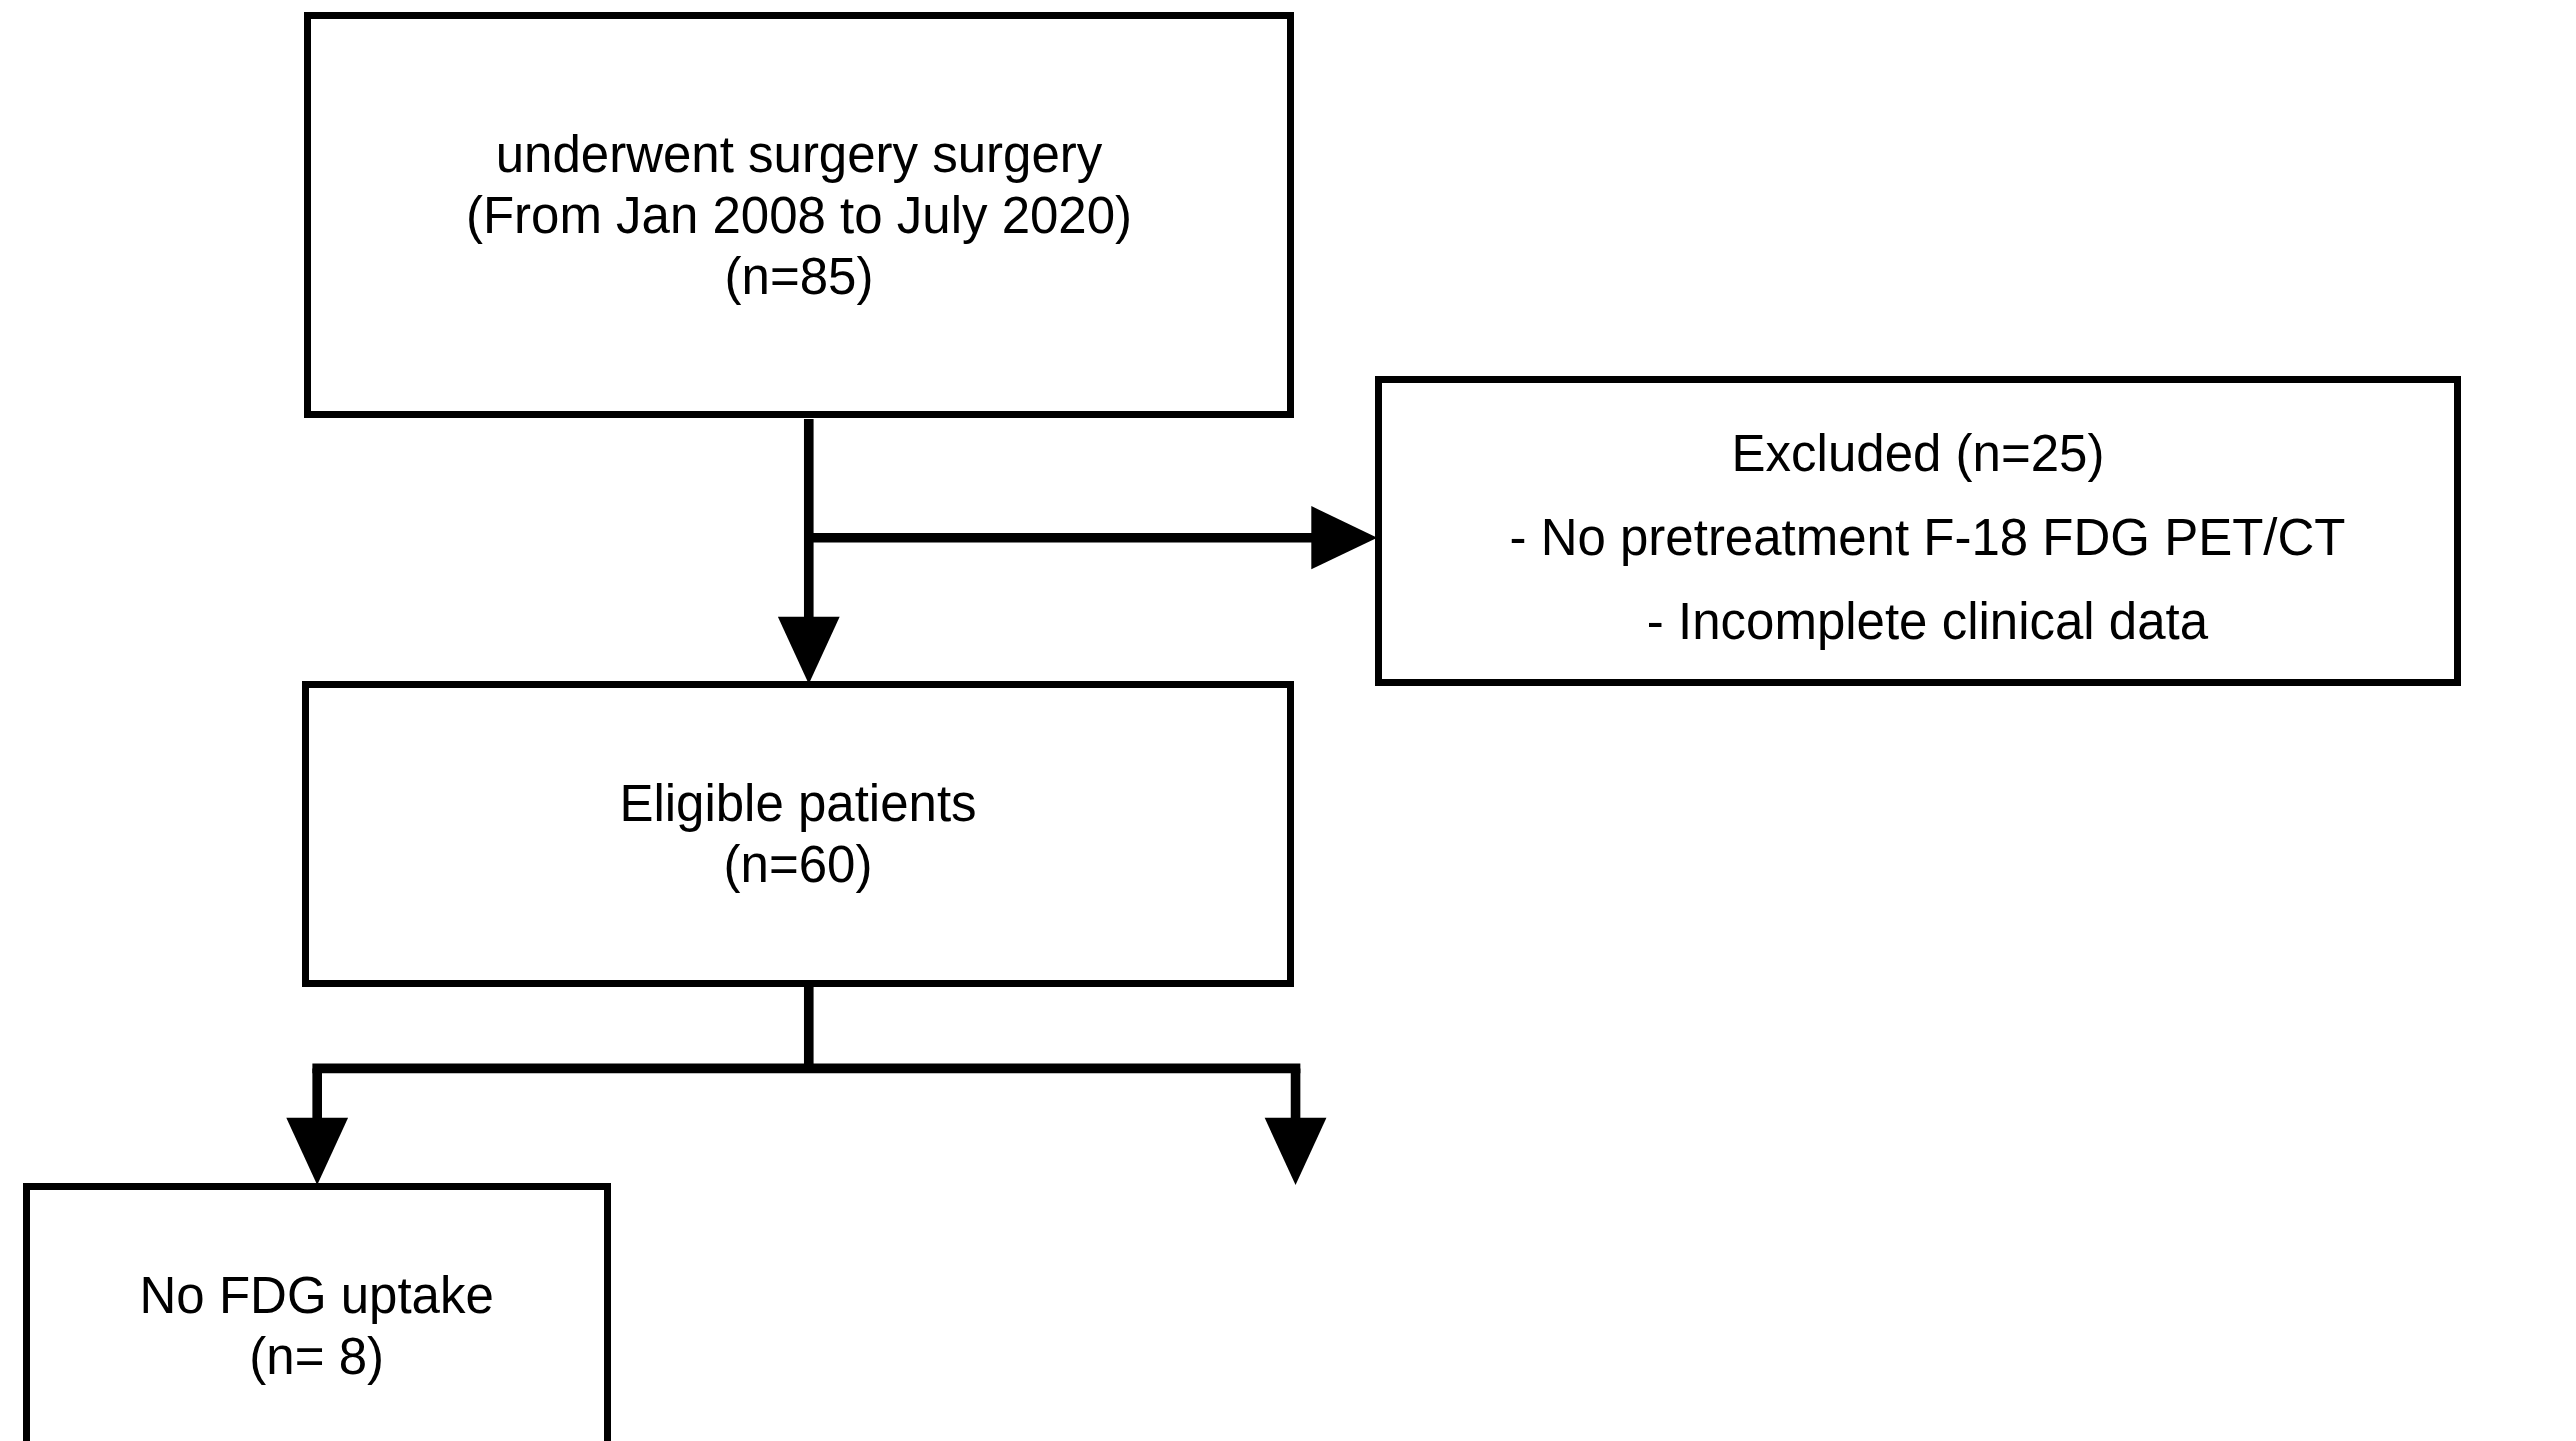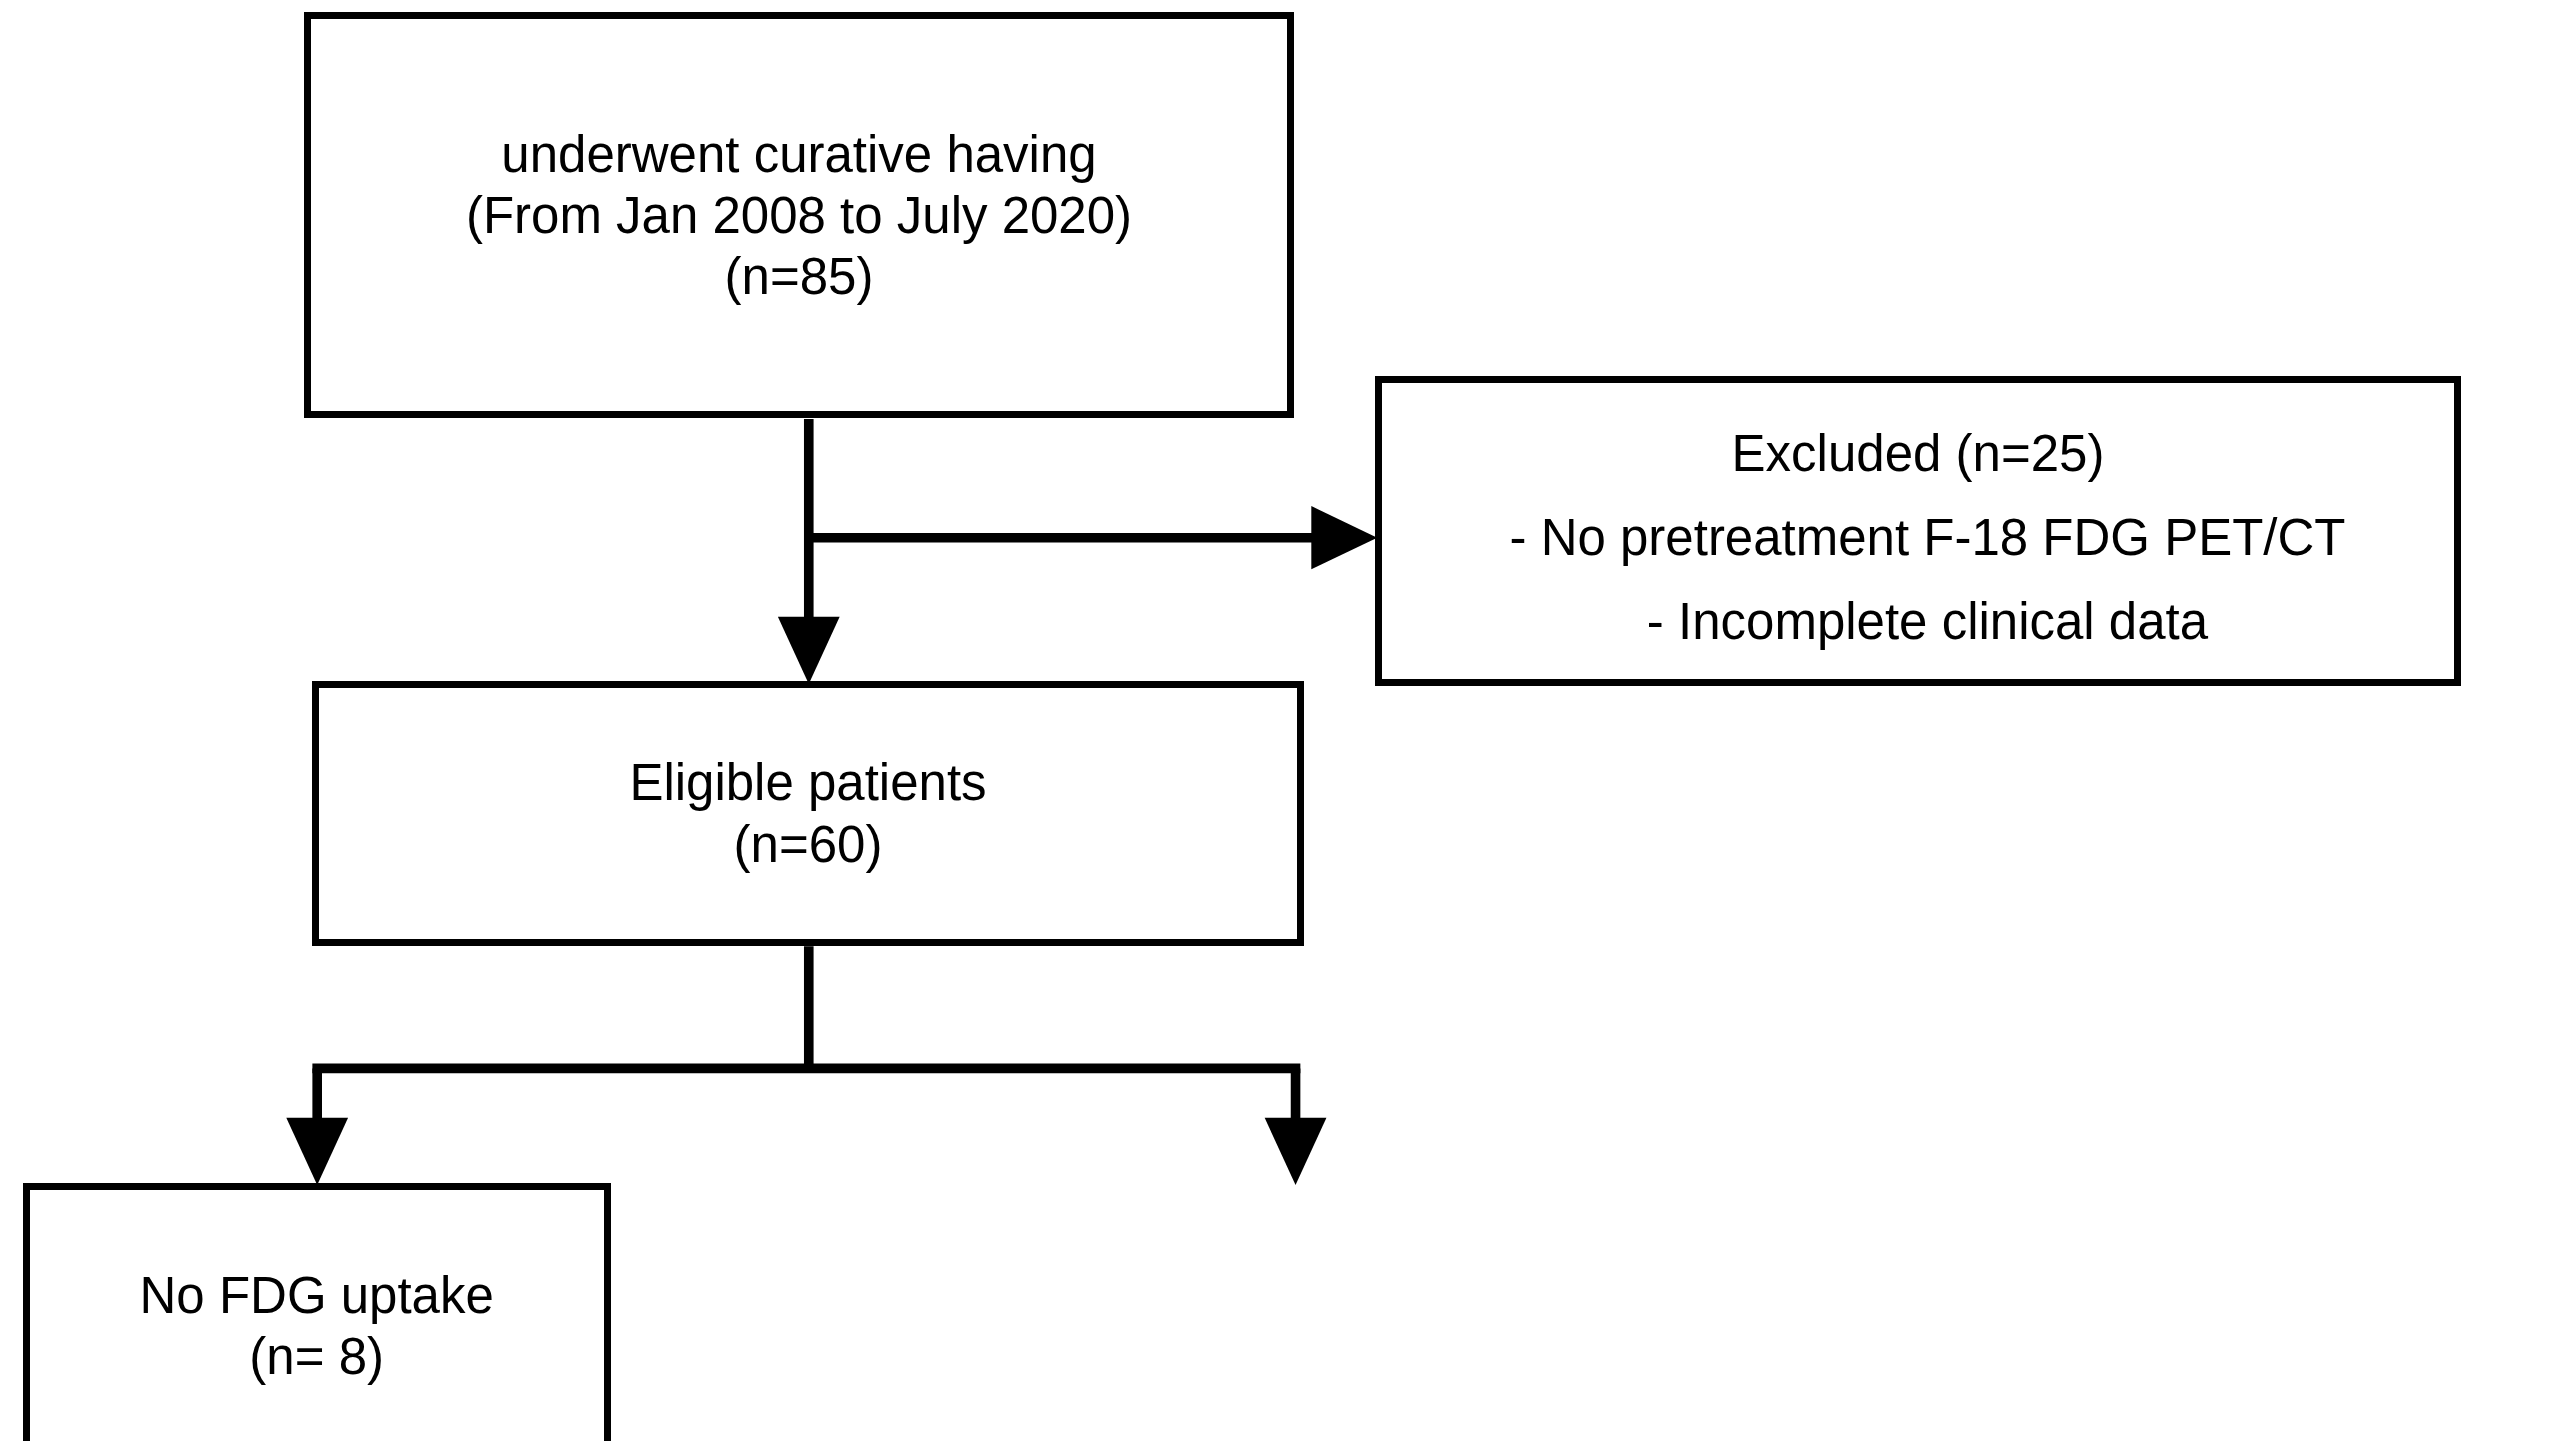--- a/index.html
+++ b/index.html
@@ -77,24 +77,24 @@
     text-align: center;
   }
   #box-excluded .bullet {
     display: block;
     white-space: pre;
     margin-top: 23px;
   }
 
   
   #box-eligible {
-    left: 312px;
+    left: 302px;
     top: 681px;
     width: 992px;
-    height: 265px;
+    height: 306px;
   }
 
   
   #box-no-uptake {
     left: 22.7px;
     top: 1183px;
     width: 588px;
     height: 286px;
   }
 
@@ -124,21 +124,21 @@
     <line x1="455" y1="1556" x2="1894" y2="1556" stroke="#000000" stroke-width="14"></line>
 
     <line x1="462" y1="1556" x2="462" y2="1692" stroke="#000000" stroke-width="14"></line>
     <polygon points="462,1726 417,1628 507,1628" fill="#000000"></polygon>
 
     <line x1="1887" y1="1556" x2="1887" y2="1692" stroke="#000000" stroke-width="14"></line>
     <polygon points="1887,1726 1842,1628 1932,1628" fill="#000000"></polygon>
   </svg>
 
   <div class="node-box" id="box-source">
-    <span class="line">underwent curative having</span>
+    <span class="line">underwent surgery surgery</span>
     <span class="line">(From Jan 2008 to July 2020)</span>
     <span class="line">(n=85)</span>
   </div>
 
   <div class="node-box" id="box-excluded">
     <span class="line line-title">Excluded (n=25)</span>
     <span class="bullet-block">
       <span class="bullet">- No pretreatment F-18 FDG PET/CT</span>
       <span class="bullet">- Incomplete clinical data</span>
     </span>

